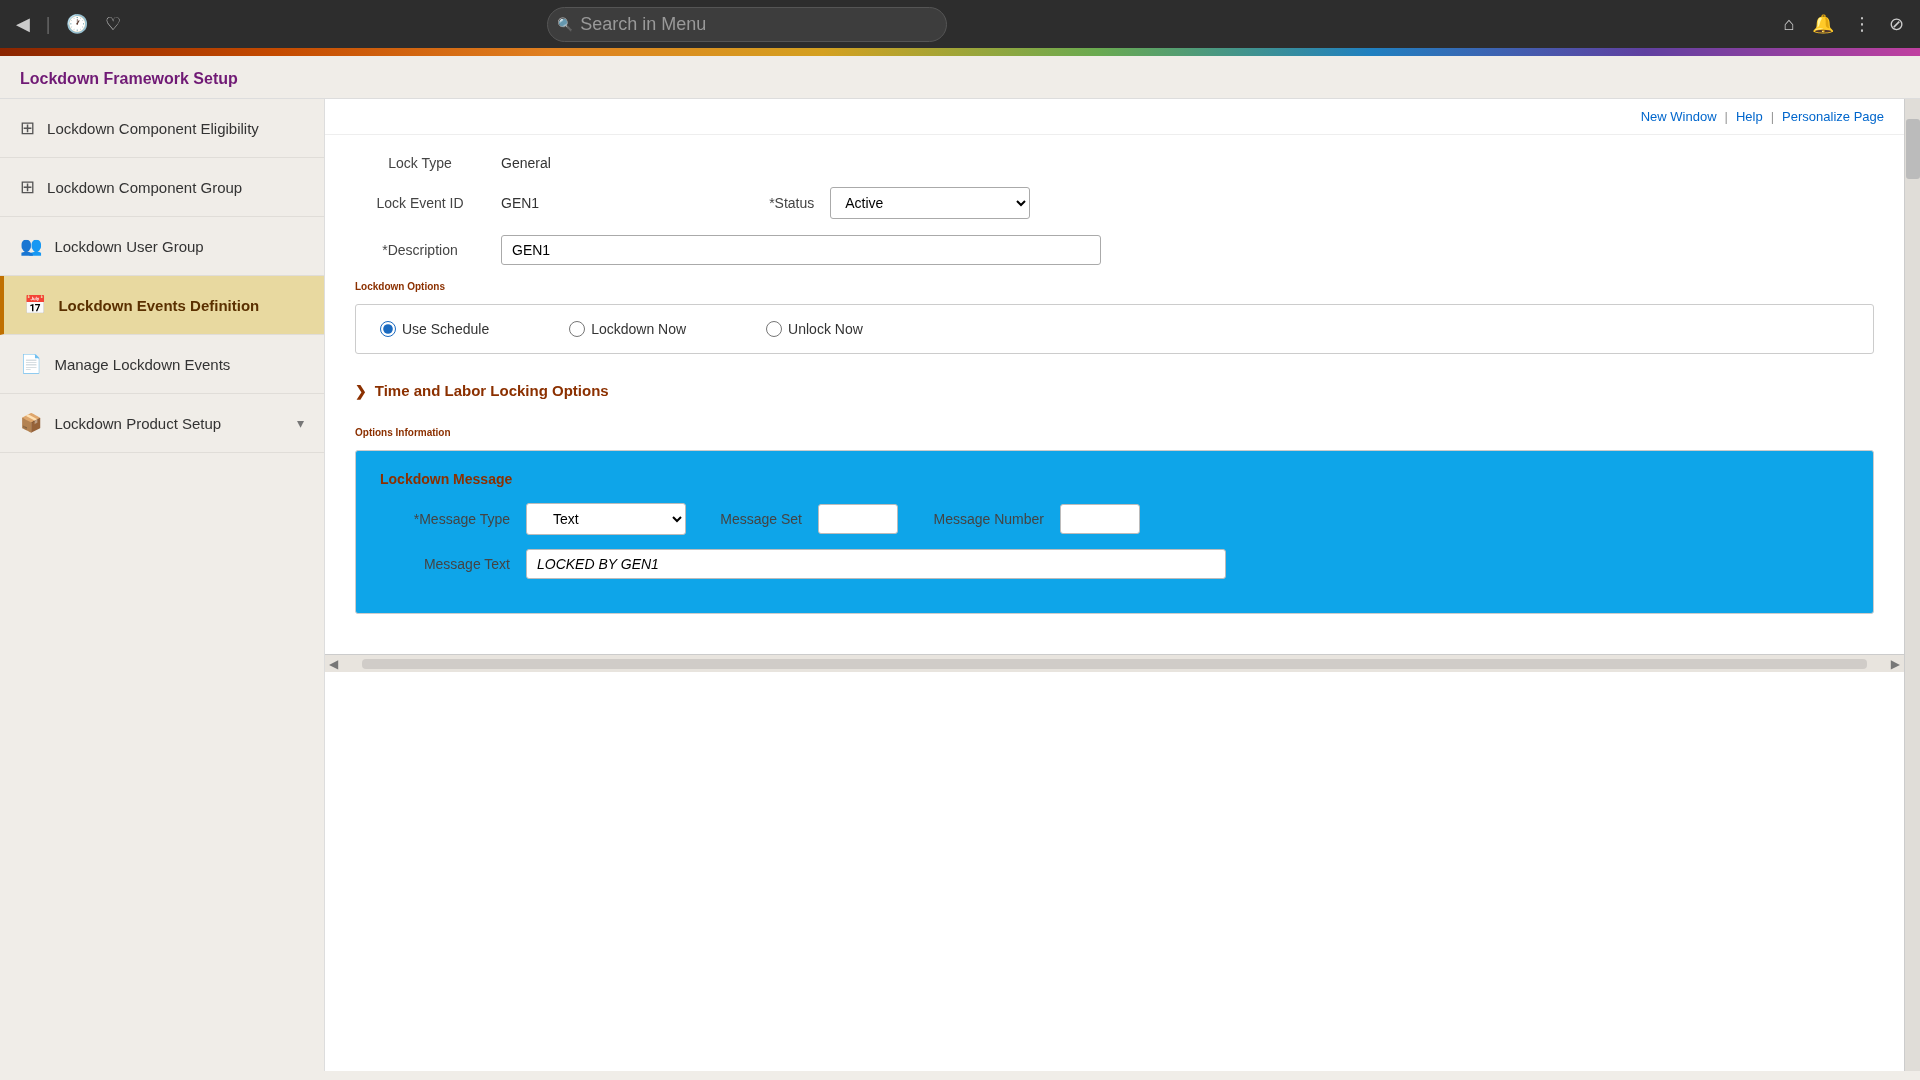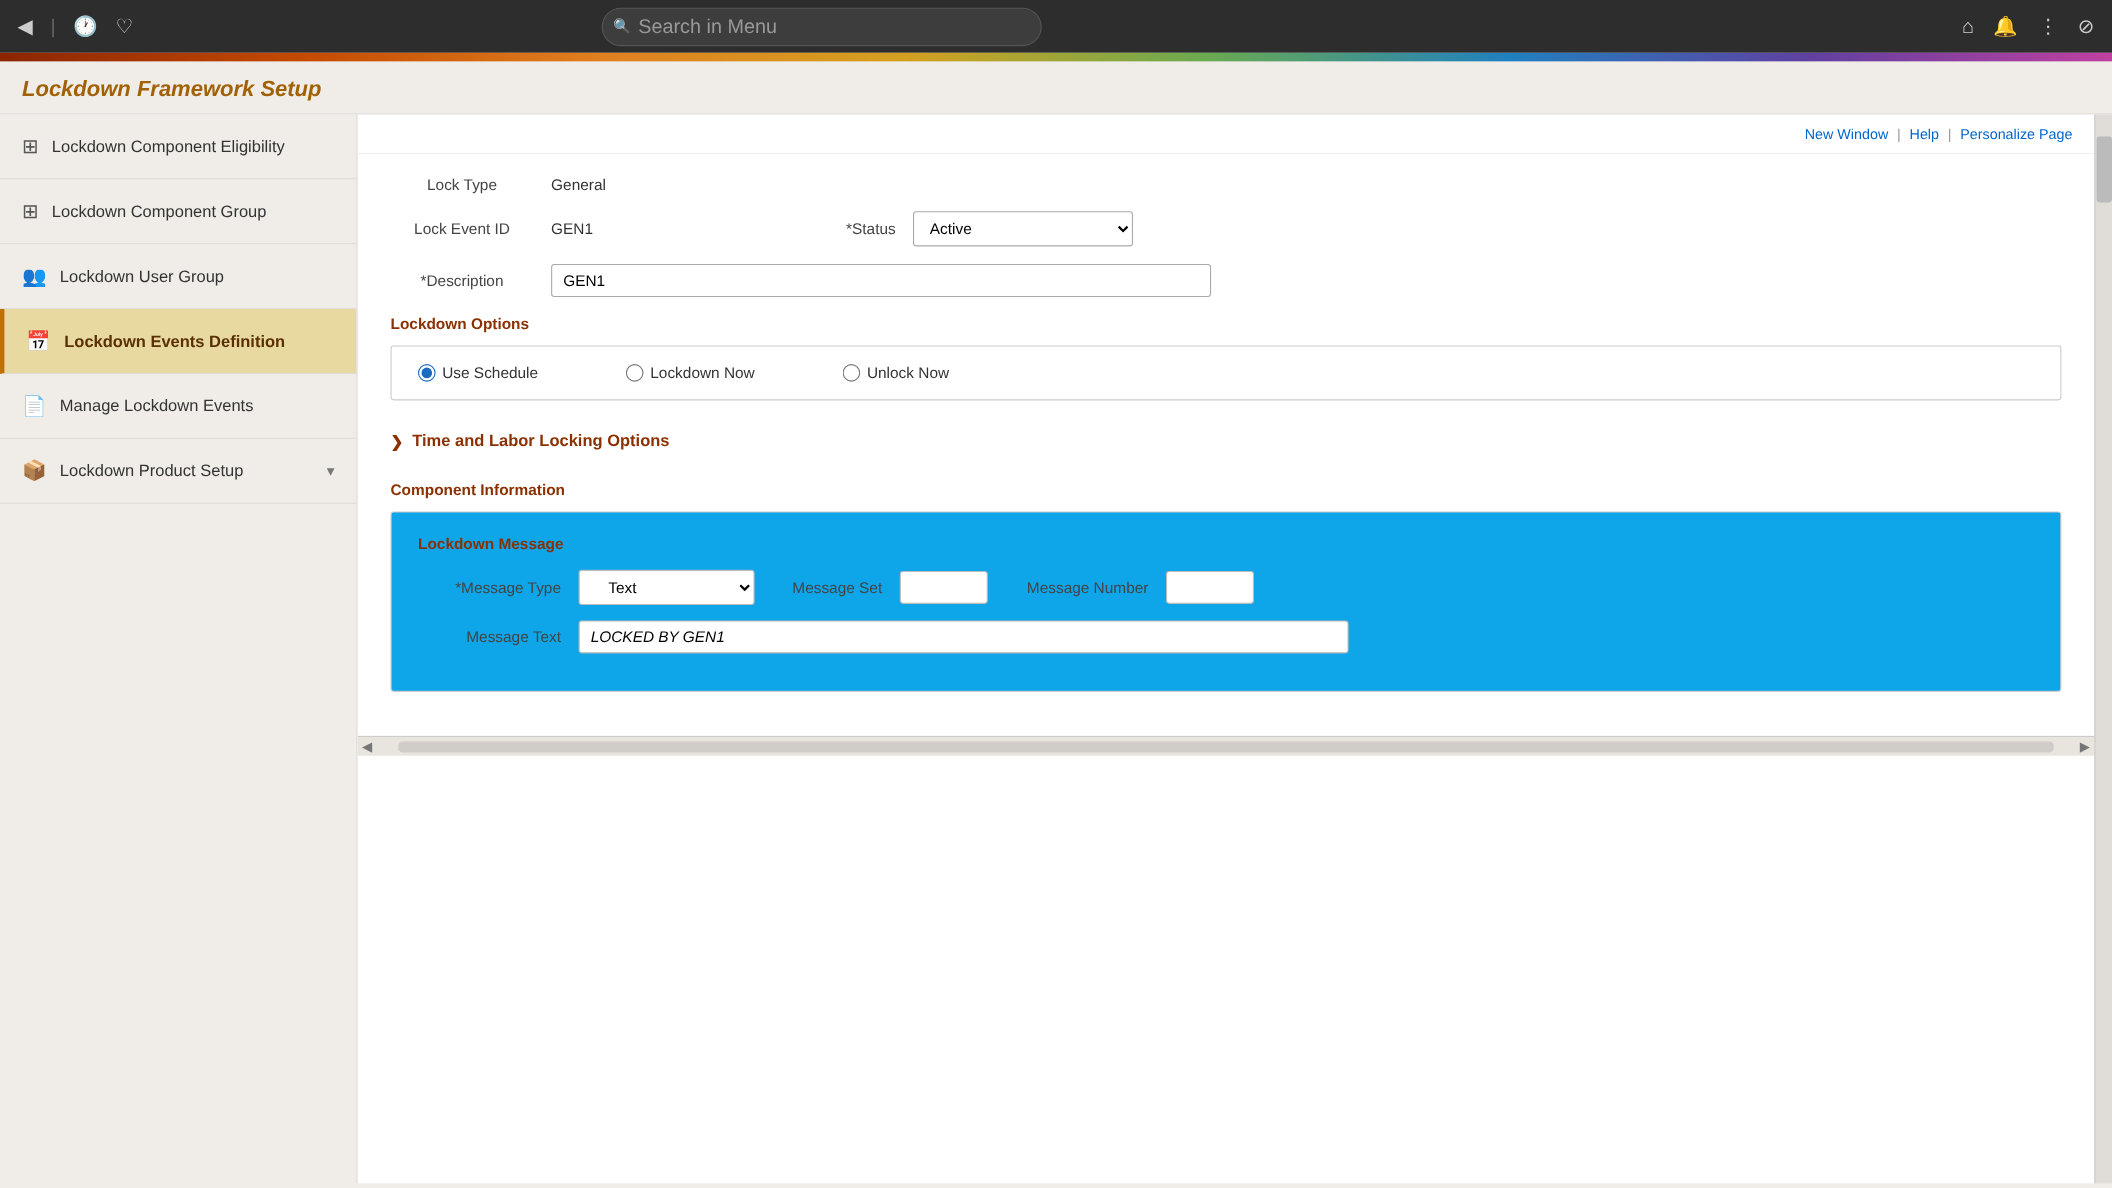--- a/index.html
+++ b/index.html
@@ -49,24 +49,23 @@
       background: linear-gradient(to right, #8B2500, #c44a00, #e08020, #d4a020, #6aaa50, #2080c0, #6040a0, #c040a0);
     }
 
     
     .page-title-bar {
       background: #f0ede8;
       padding: 14px 20px 10px 20px;
       border-bottom: 1px solid #ddd;
     }
     .page-title-bar h1 {
-      font-size: 20px;
-      font-weight: bold;
-      color: #a16207;
-      font-style: italic;
+      font-size: 16px;
+      font-weight: bold;
+      color: #701a75;
     }
 
     
     .main-layout {
       display: flex;
       height: calc(1080px - 48px - 8px - 52px);
     }
 
     
     .sidebar {
@@ -192,21 +191,21 @@
     }
     .form-row-split .right-part {
       display: flex;
       align-items: center;
       gap: 10px;
       margin-left: 200px;
     }
 
     
     .section-title {
-      font-size: 14px;
+      font-size: 10px;
       font-weight: bold;
       color: #8B3000;
       margin-bottom: 12px;
     }
     .options-box {
       border: 1px solid #ccc;
       border-radius: 3px;
       padding: 16px 24px;
       display: flex;
       align-items: center;
@@ -442,21 +441,21 @@
             </label>
           </div>
         </div>
 
         <div class="expand-section">
           <span class="expand-arrow">❯</span>
           <span>Time and Labor Locking Options</span>
         </div>
 
         <div class="info-section">
-          <div class="section-title">Component Information</div>
+          <div class="section-title">Options Information</div>
           <div class="info-box">
             <div class="info-box-title">Lockdown Message</div>
 
             <div class="msg-form-row">
               <span class="msg-label">*Message Type</span>
               <select class="msg-select">
                 <option>Text</option>
                 <option>Message Catalog</option>
               </select>
               <span class="msg-label" style="min-width:100px;">Message Set</span>

